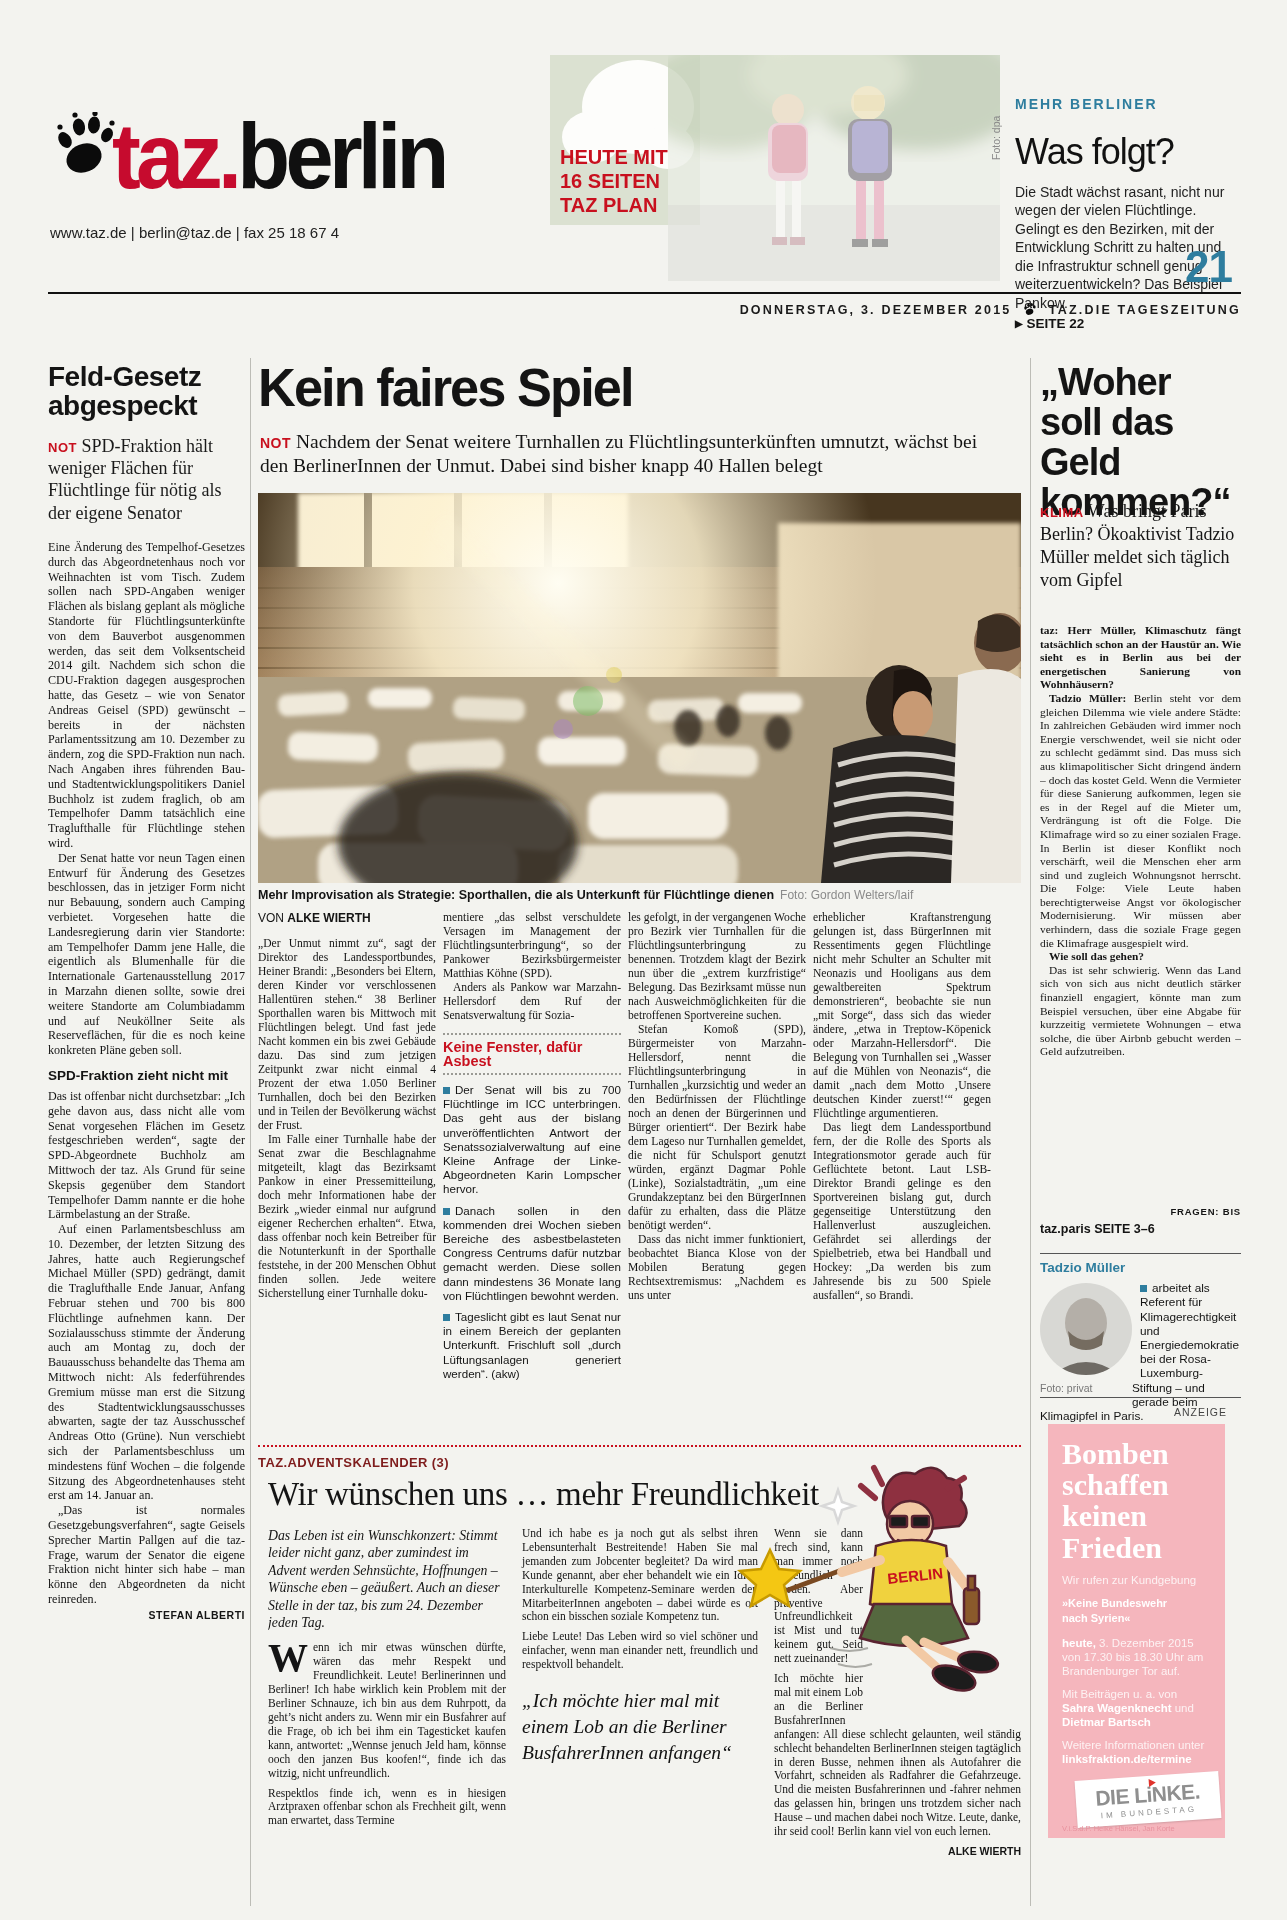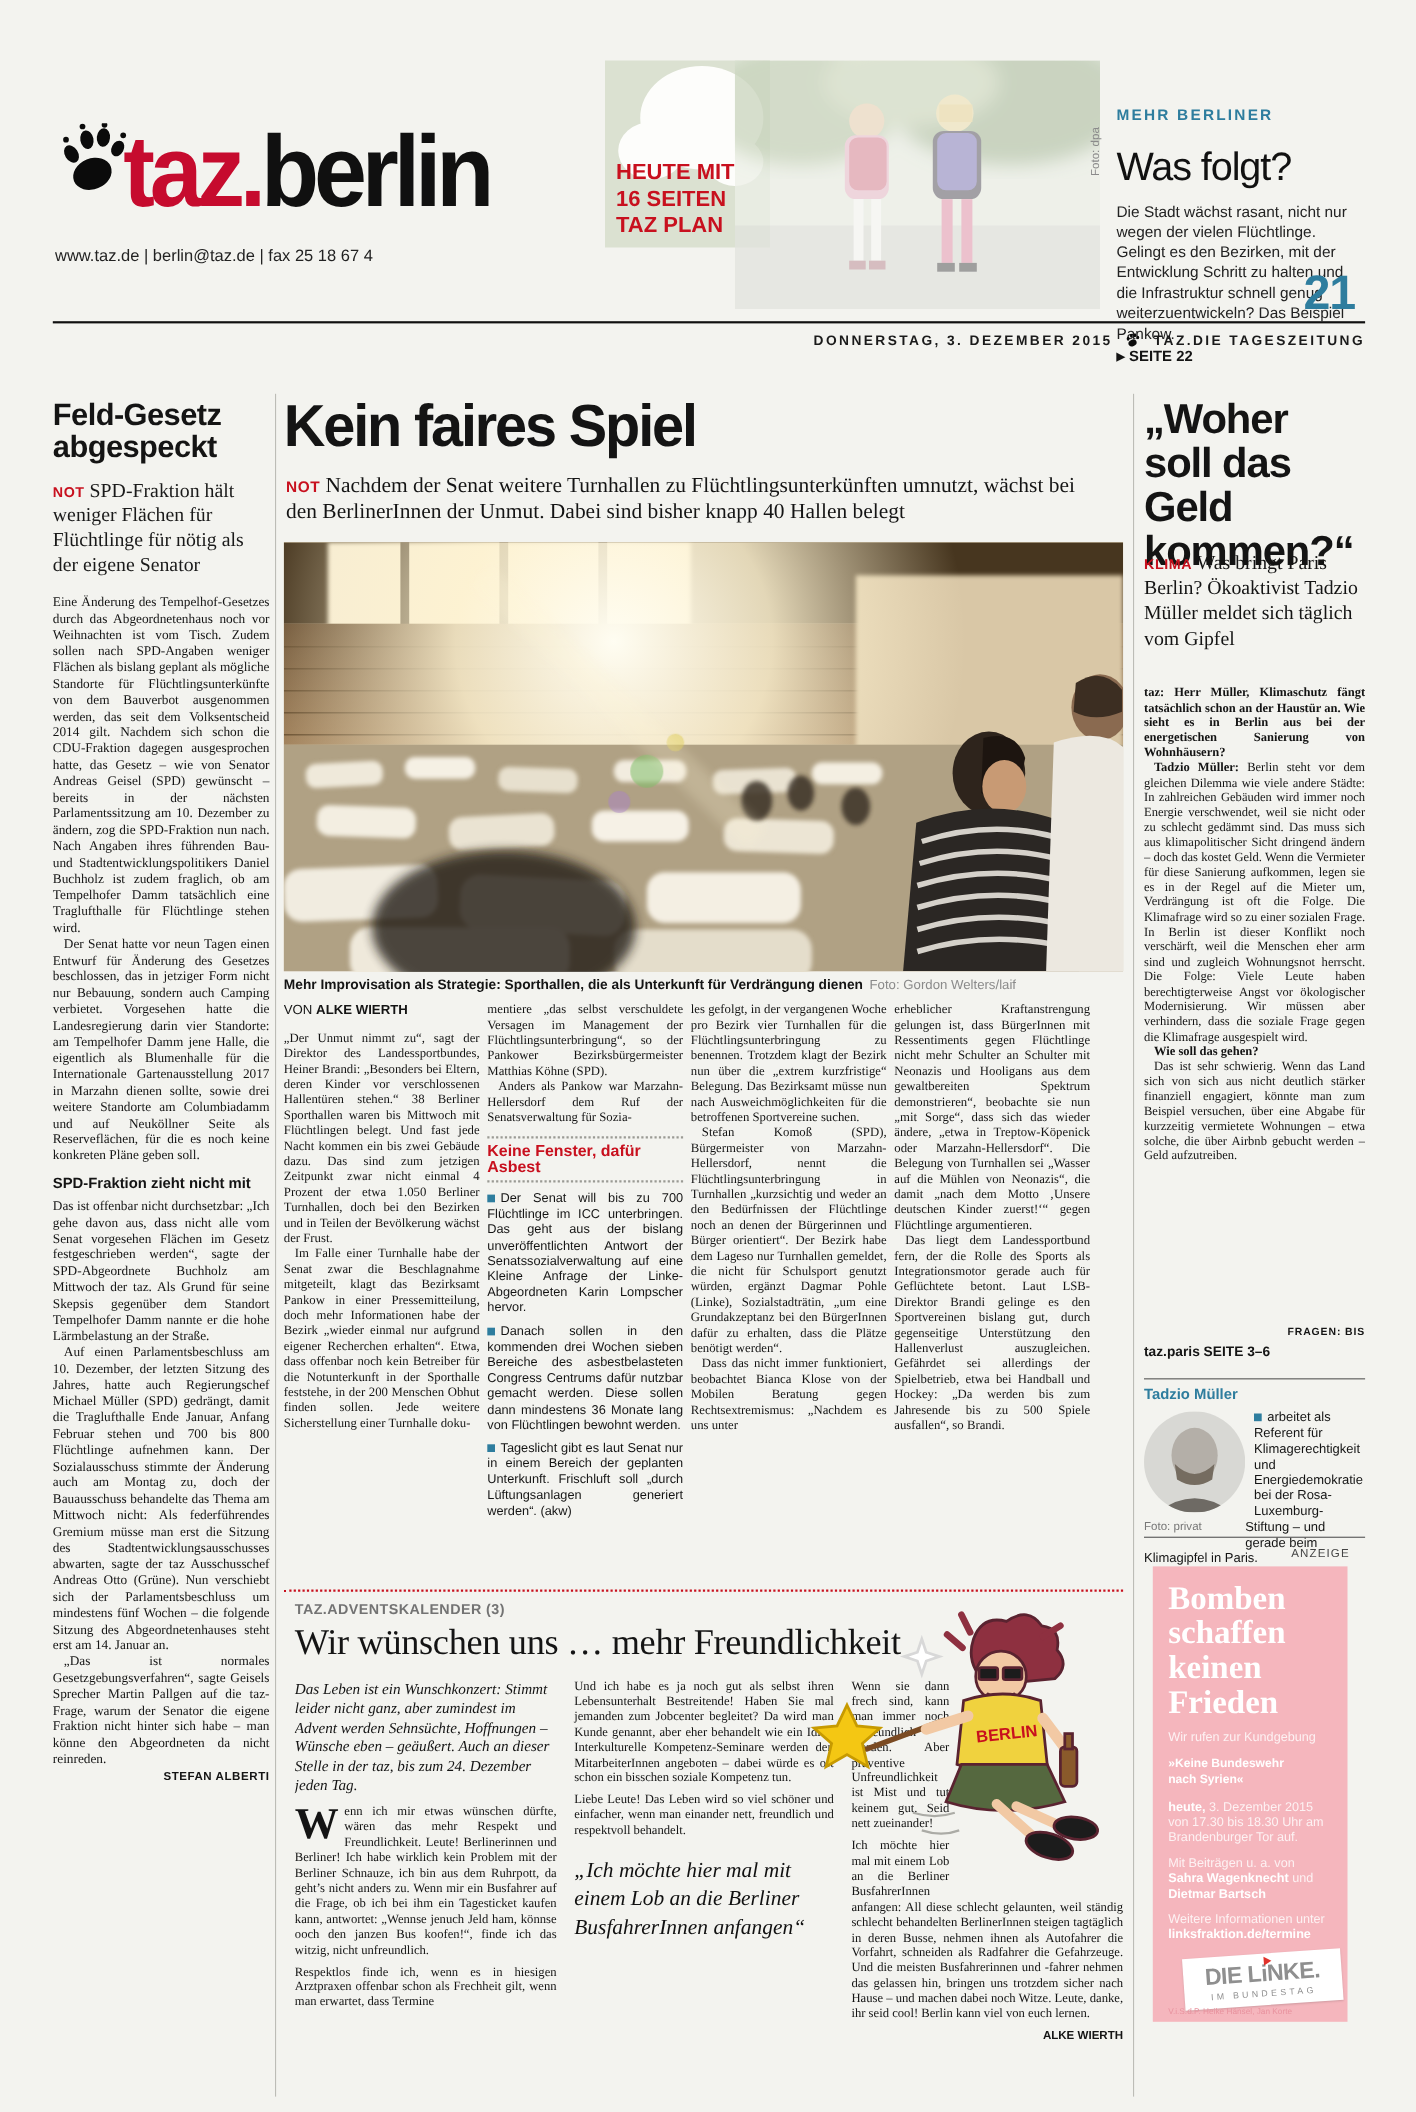--- a/index.html
+++ b/index.html
@@ -59,21 +59,21 @@
   .byline{font-family:"Liberation Sans",sans-serif;font-size:12px;margin-bottom:12px;text-align:left;}
   .byline b{font-weight:700;}
   
   .infobox{margin-top:10px;font-family:"Liberation Sans",sans-serif;text-align:left;}
   .infobox .bx-title{color:#c8101e;font-weight:700;font-size:14.5px;padding:5px 0;
                      border-top:2px dotted #9a9a94;border-bottom:2px dotted #9a9a94;margin-bottom:8px;}
   .box-item{font-size:11.6px;line-height:14.2px;margin-bottom:7px;text-align:justify;}
   .sq{display:inline-block;width:7px;height:7px;background:#2e7d9e;margin-right:5px;}
   
   .advent{position:absolute;left:0;top:1085px;width:763px;border-top:2px dotted #c8101e;padding-top:8px;}
-  .adv-kick{color:#737373;font-weight:700;font-size:13px;letter-spacing:.4px;margin-left:10px;}
+  .adv-kick{color:#7f1d1d;font-weight:700;font-size:13px;letter-spacing:.4px;}
   .adv-head{font-family:"Liberation Serif",serif;font-size:33px;margin:6px 0 14px 10px;letter-spacing:-.3px;}
   .adv-row{display:flex;gap:16px;margin-left:10px;height:372px;overflow:hidden;}
   .adv-col{font-family:"Liberation Serif",serif;font-size:11.5px;line-height:13.9px;text-align:justify;}
   .adv-col p{margin:0 0 6px;}
   .cA{width:238px;} .cB{width:236px;} .cC{width:247px;}
   .adv-intro{font-style:italic;font-size:13.8px;line-height:17.4px;margin-bottom:10px;text-align:left;}
   .dropcap{float:left;font-size:40px;line-height:33px;font-weight:700;padding-right:5px;}
   .pullquote{font-family:"Liberation Serif",serif;font-style:italic;font-size:19.5px;line-height:1.32;
              margin-top:16px;text-align:left;color:#111;}
   .cartoon{position:absolute;left:452px;top:1078px;width:310px;height:272px;pointer-events:none;z-index:3;}
@@ -310,21 +310,21 @@
           <path d="M720,128 q24,-16 42,6 l0,20 q-24,10 -44,0 z" fill="#3c2e22"></path>
           <path d="M700,182 q42,-14 63,4 l0,204 l-70,0 z" fill="#ece8e0"></path>
         </g>
 
         <circle cx="330" cy="208" r="15" fill="#7fbf6a" opacity=".55"></circle>
         <circle cx="305" cy="236" r="10" fill="#a983c6" opacity=".5"></circle>
         <circle cx="356" cy="182" r="8" fill="#e0ce56" opacity=".5"></circle>
         <line x1="180" y1="30" x2="430" y2="270" stroke="#fff6d8" stroke-width="26" opacity=".22" filter="url(#b1)"></line>
       </svg>
     </div>
-    <div class="m-caption"><b>Mehr Improvisation als Strategie: Sporthallen, die als Unterkunft für Verdrängung dienen</b><span class="credit">Foto: Gordon Welters/laif</span></div>
+    <div class="m-caption"><b>Mehr Improvisation als Strategie: Sporthallen, die als Unterkunft für Flüchtlinge dienen</b><span class="credit">Foto: Gordon Welters/laif</span></div>
 
     <div class="m-cols">
       <div class="m-col">
         <div class="byline"><span>VON</span> <b>ALKE WIERTH</b></div>
         <div>
             <p>„Der Unmut nimmt zu“, sagt der Direktor des Landessportbundes, Heiner Brandi: „Besonders bei Eltern, deren Kinder vor verschlossenen Hallentüren stehen.“ 38 Berliner Sporthallen waren bis Mittwoch mit Flüchtlingen belegt. Und fast jede Nacht kommen ein bis zwei Gebäude dazu. Das sind zum jetzigen Zeitpunkt zwar nicht einmal 4 Prozent der etwa 1.050 Berliner Turnhallen, doch bei den Bezirken und in Teilen der Bevölkerung wächst der Frust.</p>
             <p>Im Falle einer Turnhalle habe der Senat zwar die Beschlagnahme mitgeteilt, klagt das Bezirksamt Pankow in einer Pressemitteilung, doch mehr Informationen habe der Bezirk „wieder einmal nur aufgrund eigener Recherchen erhalten“. Etwa, dass offenbar noch kein Betreiber für die Notunterkunft in der Sporthalle feststehe, in der 200 Menschen Obhut finden sollen. Jede weitere Sicherstellung einer Turnhalle doku-</p>
           </div>
       </div>
       <div class="m-col">

